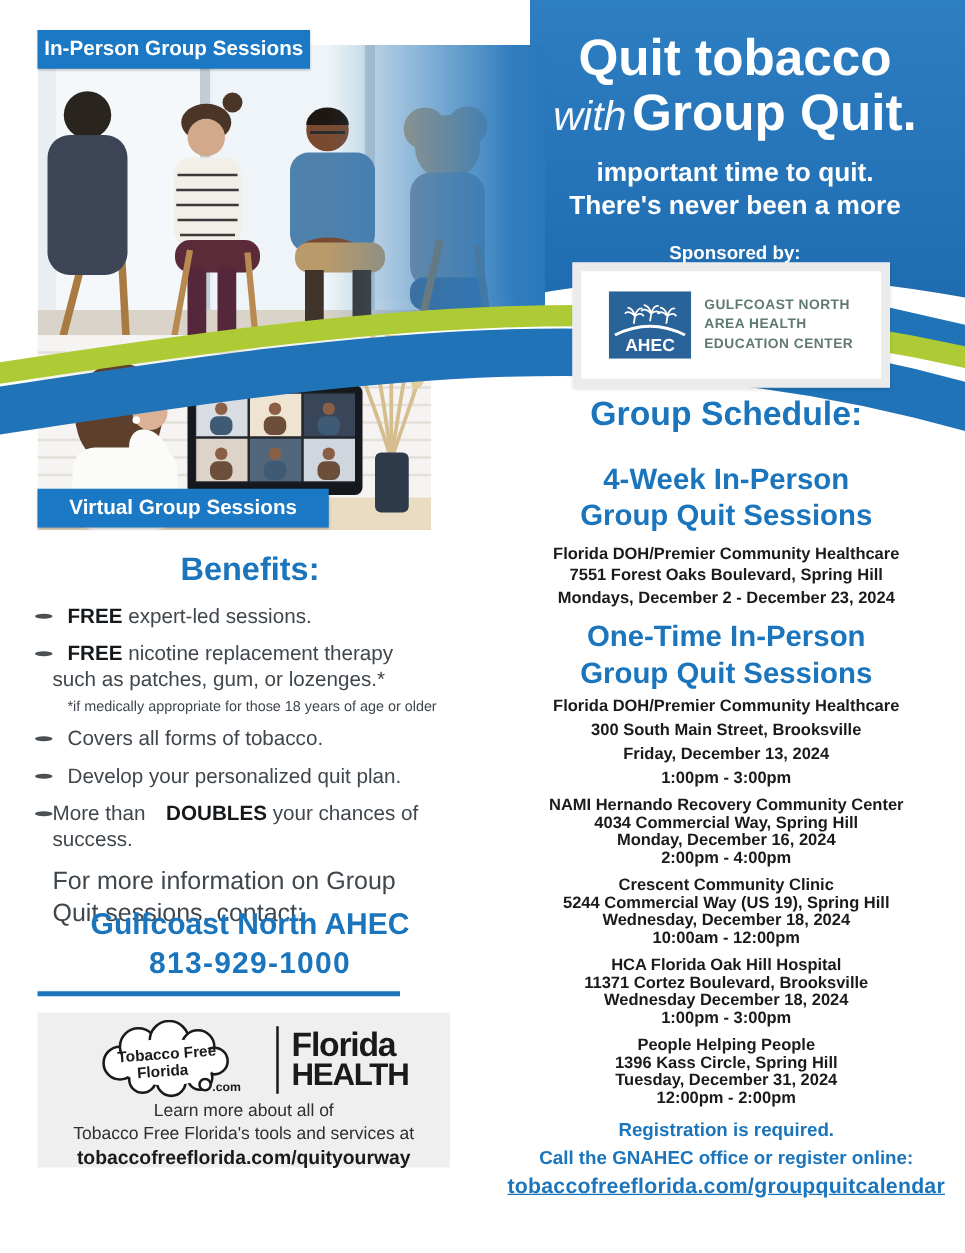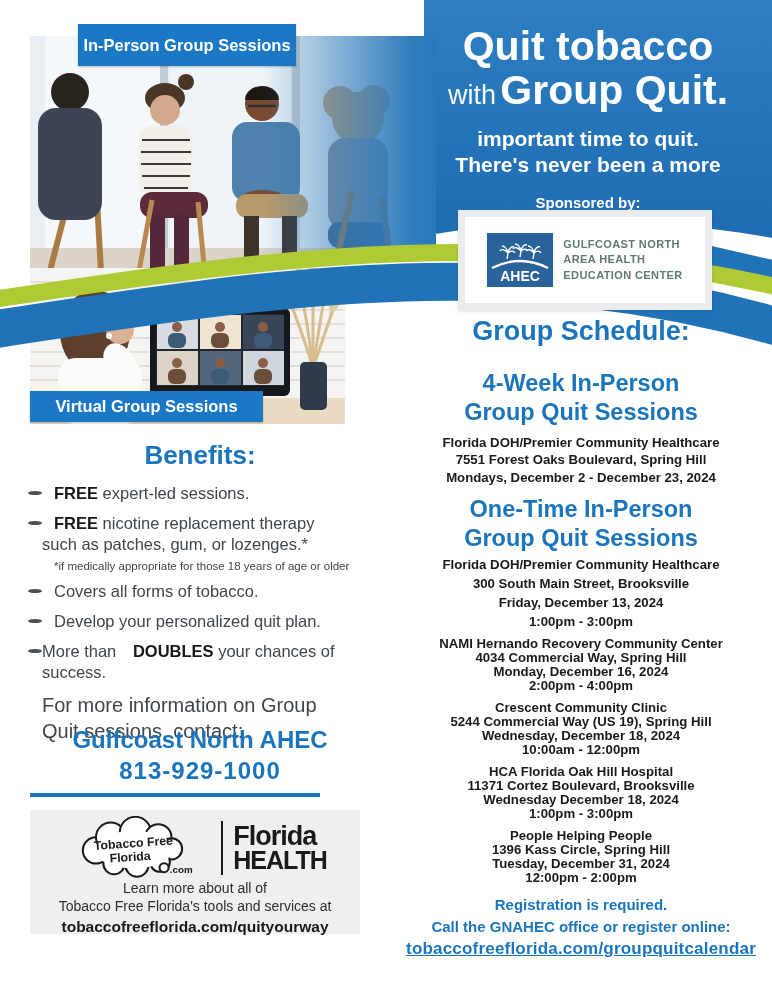--- a/index.html
+++ b/index.html
@@ -8,28 +8,28 @@
     font-family:"Liberation Sans", sans-serif; overflow:hidden;
   }
   .layer0 { position:absolute; top:0; left:0; z-index:0; }
 
   
   .badge {
     position:absolute; z-index:3; background:var(--badge-blue,#1a78c4); color:#fff;
     font-weight:bold; font-size:16.5px; display:flex; align-items:center; justify-content:center;
     box-shadow:0 1px 2px rgba(0,0,0,.25);
   }
-  .badge-inperson { left:30px; top:24px; width:218px; height:42px;margin-left:48px; }
+  .badge-inperson { left:30px; top:24px; width:218px; height:31px; }
   .badge-virtual  { left:30px; top:391px; width:233px; height:31px; }
 
   
   .hero { position:absolute; left:420px; top:26px; width:336px; text-align:center; color:#fff; z-index:2; }
   .hero-line1 { font-size:41px; font-weight:700; line-height:1.0; }
   .hero-line2 { margin-top:3px; line-height:1.0; }
-  .hero-with { font-size:27px; font-weight:400; opacity:.96; }
+  .hero-with { font-size:33px; font-weight:400; opacity:.96;font-style:italic; }
   .hero-gq { font-size:41px; font-weight:700; }
   .hero-sub { margin-top:15px; font-size:21px; font-weight:700; line-height:1.25; }
   .hero-sponsored { margin-top:15px; font-size:15px; font-weight:700; }
 
   
   .sponsor-box {
     position:absolute; left:458px; top:210px; width:240px; height:86px; z-index:2;
     background:#fff; border:7px solid #ebebeb; box-shadow:0 1px 3px rgba(0,0,0,.15);
     display:flex; align-items:center; justify-content:center; gap:10px;
   }

